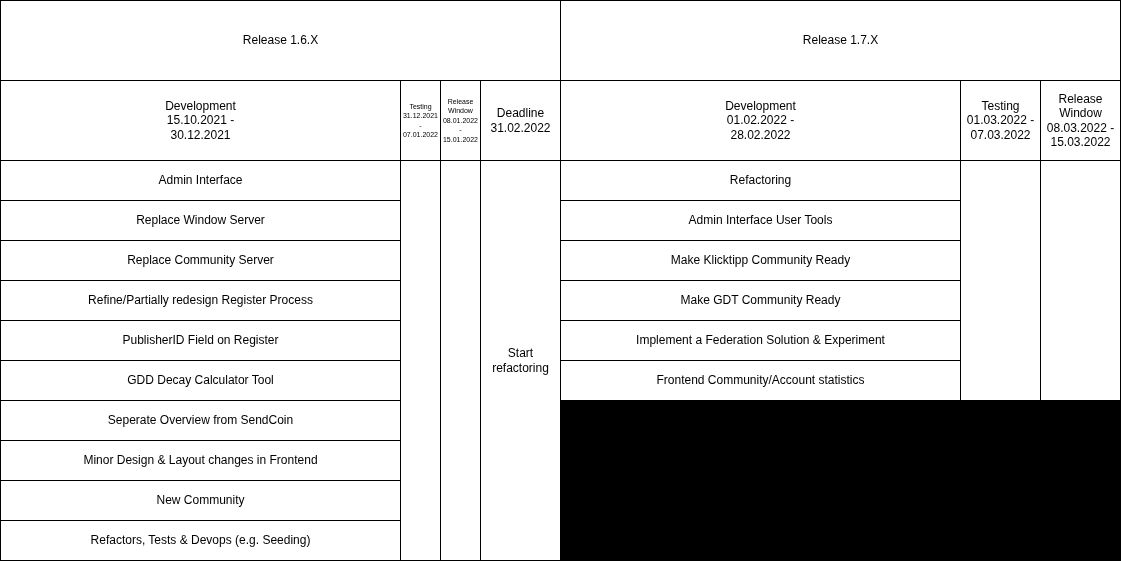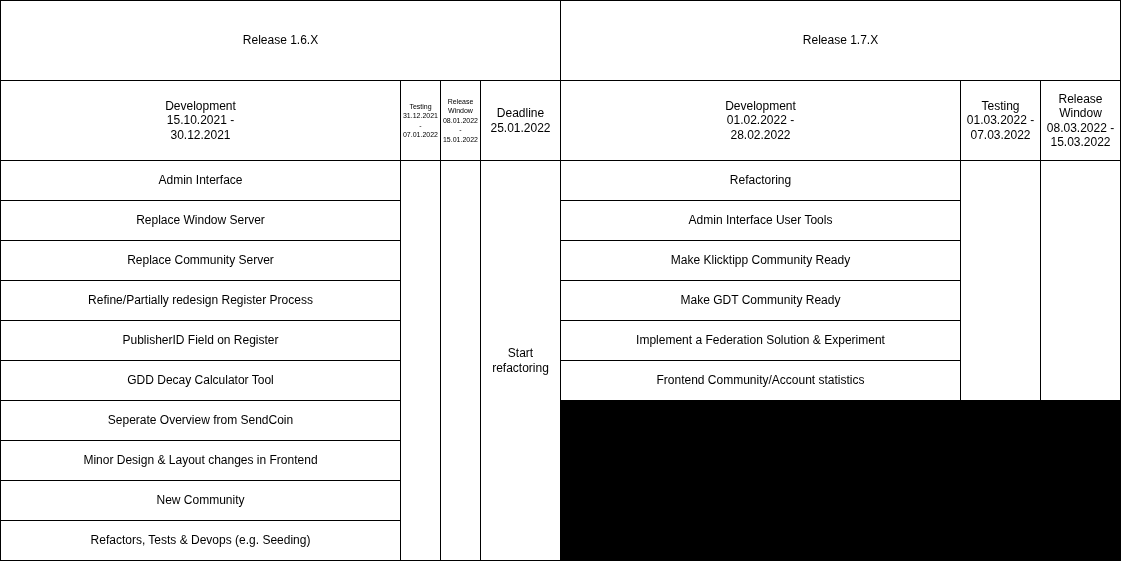--- a/index.html
+++ b/index.html
@@ -70,21 +70,21 @@
     <div class="cell small" style="grid-column:2; grid-row:2">Testing
 31.12.2021
 -
 07.01.2022</div>
     <div class="cell small" style="grid-column:3; grid-row:2">Release
 Window
 08.01.2022
 -
 15.01.2022</div>
     <div class="cell" style="grid-column:4; grid-row:2">Deadline
-25.01.2022</div>
+31.02.2022</div>
 
     <div class="cell" style="grid-column:1; grid-row:3">Admin Interface</div>
     <div class="cell" style="grid-column:1; grid-row:4">Replace Window Server</div>
     <div class="cell" style="grid-column:1; grid-row:5">Replace Community Server</div>
     <div class="cell" style="grid-column:1; grid-row:6">Refine/Partially redesign Register Process</div>
     <div class="cell" style="grid-column:1; grid-row:7">PublisherID Field on Register</div>
     <div class="cell" style="grid-column:1; grid-row:8">GDD Decay Calculator Tool</div>
     <div class="cell" style="grid-column:1; grid-row:9">Seperate Overview from SendCoin</div>
     <div class="cell" style="grid-column:1; grid-row:10">Minor Design &amp; Layout changes in Frontend</div>
     <div class="cell" style="grid-column:1; grid-row:11">New Community</div>

